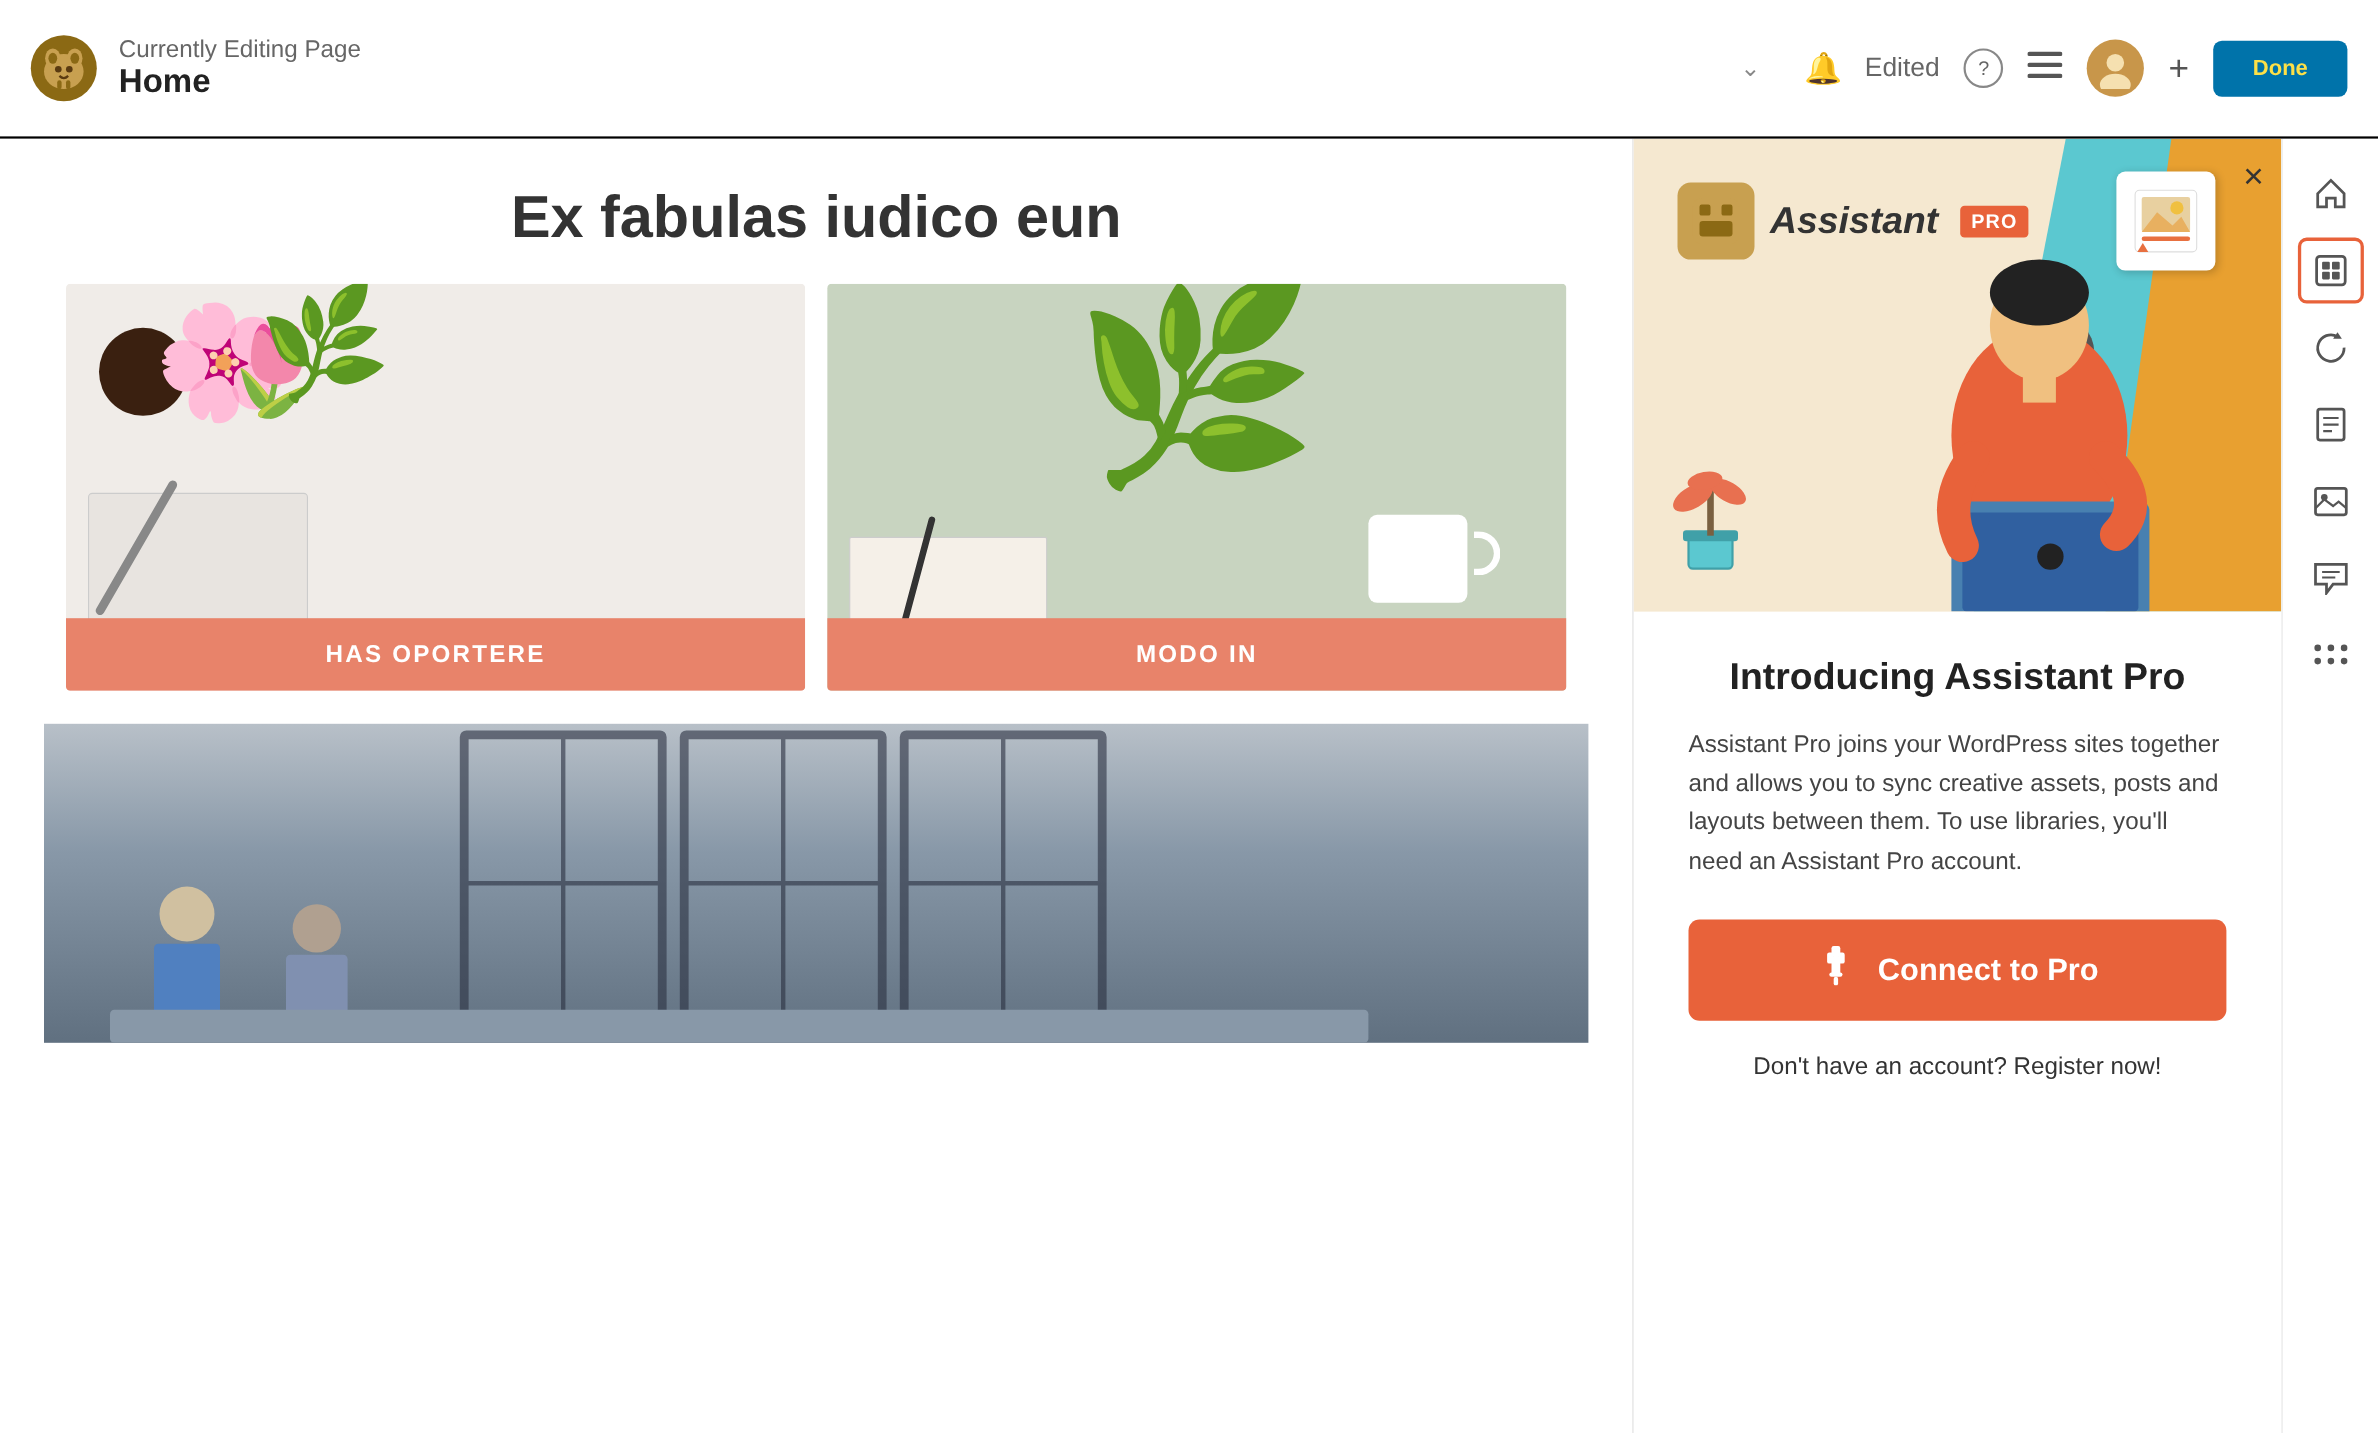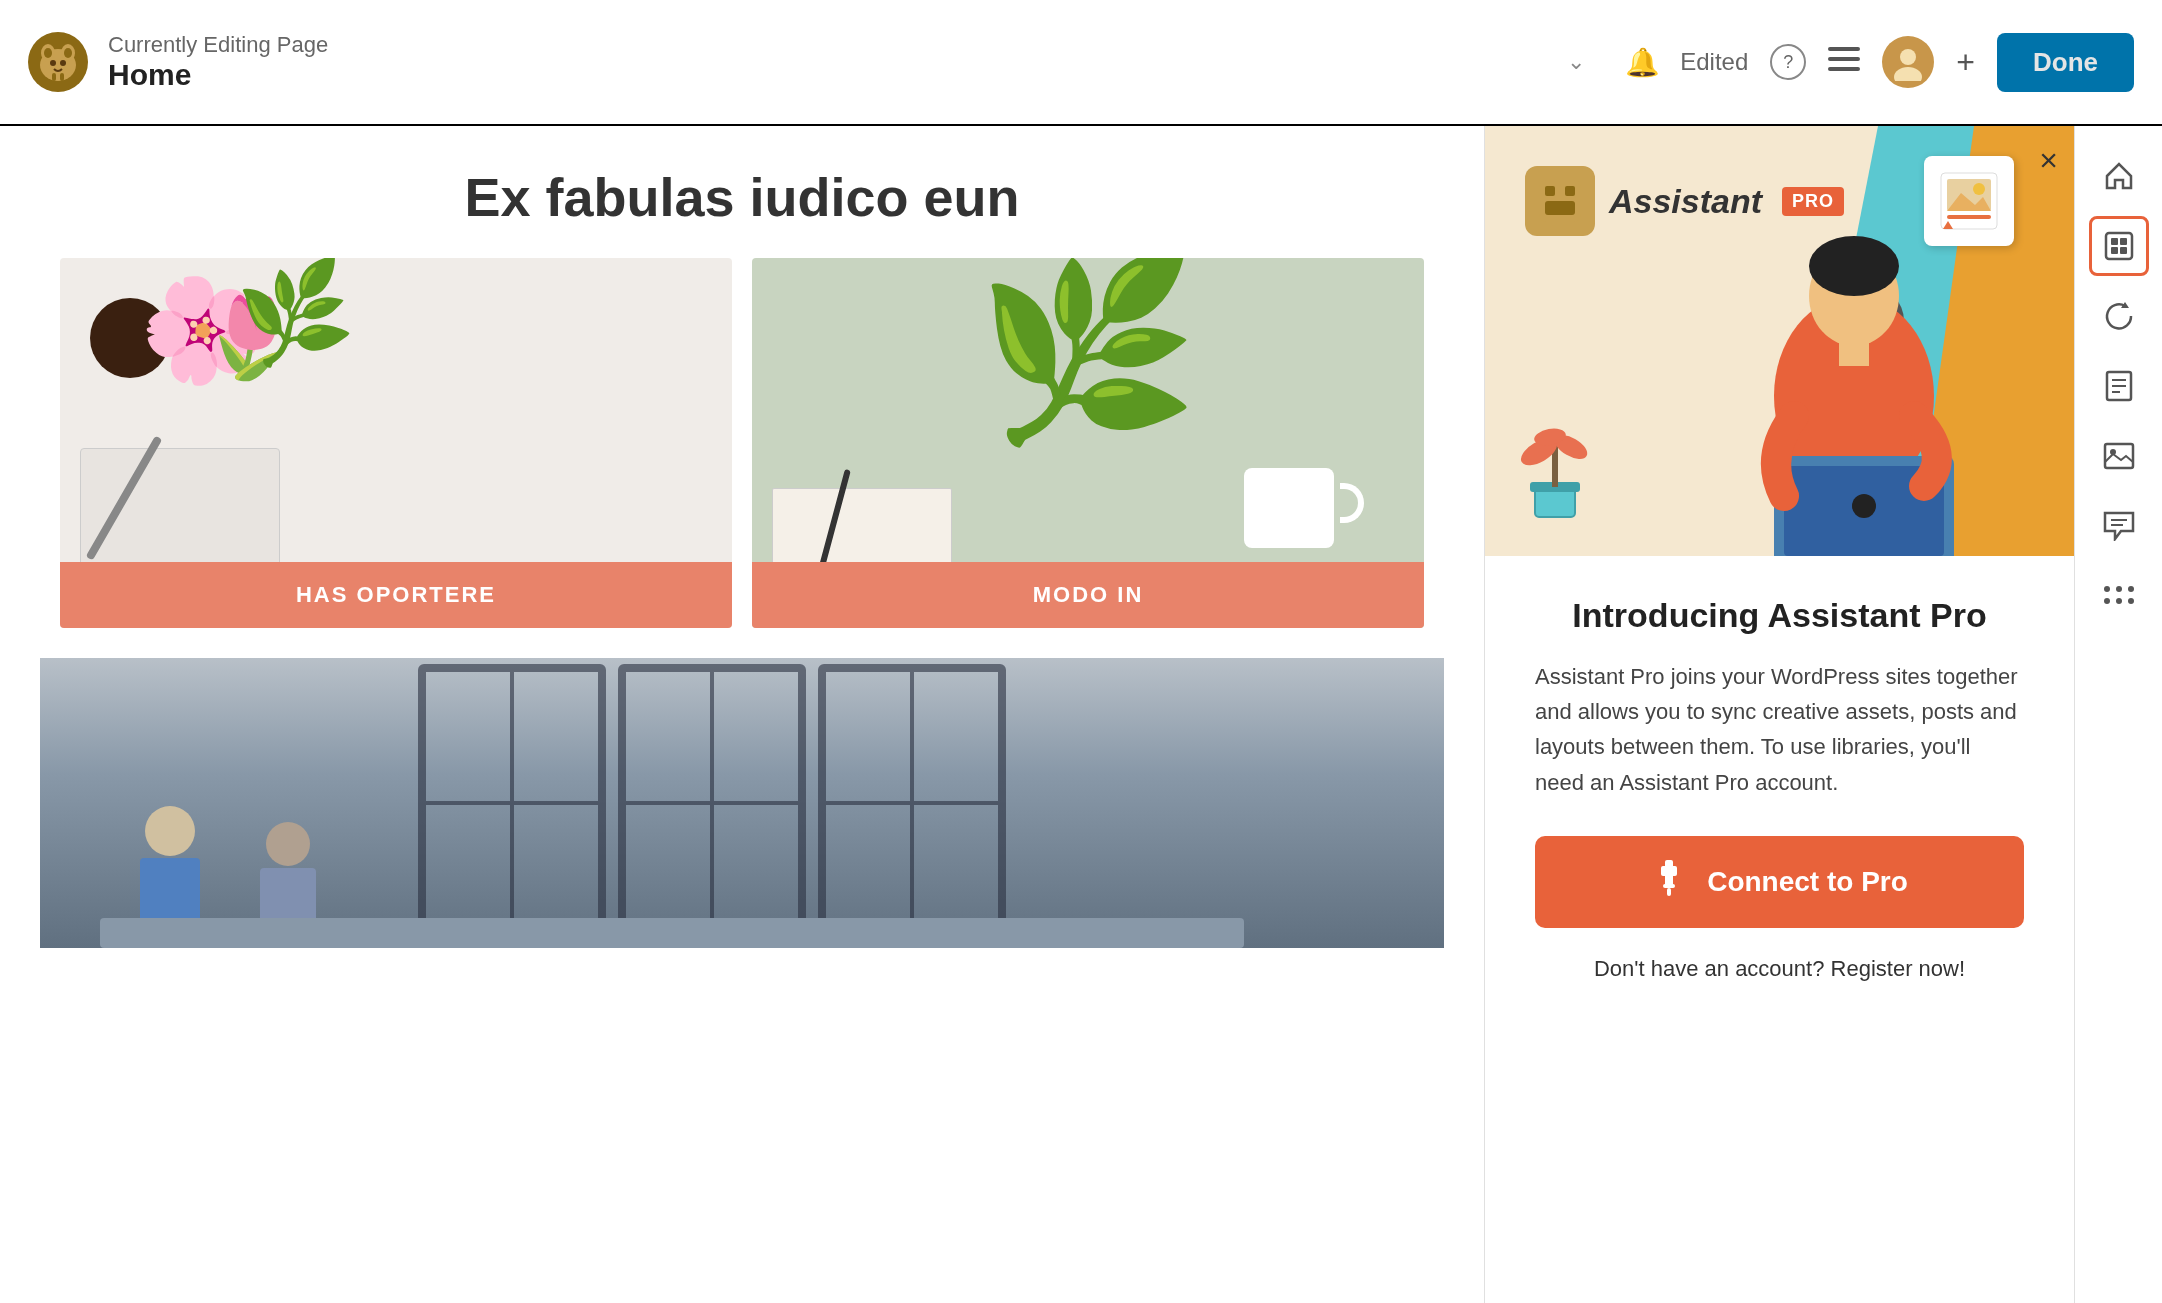--- a/index.html
+++ b/index.html
@@ -20,21 +20,21 @@
     .topbar-title .subtitle { font-size: 22px; color: #666; }
     .topbar-title .title { font-size: 30px; font-weight: 600; color: #222; }
     .topbar-chevron { color: #888; font-size: 22px; cursor: pointer; margin-left: 10px; }
     .topbar-bell { margin-left: 20px; font-size: 28px; color: #555; cursor: pointer; }
     .topbar-right { display: flex; align-items: center; gap: 22px; margin-left: auto; }
     .topbar-edited { font-size: 24px; color: #666; }
     .topbar-help { width: 36px; height: 36px; border-radius: 50%; border: 2px solid #888; display: flex; align-items: center; justify-content: center; color: #666; font-size: 18px; cursor: pointer; }
     .topbar-list { font-size: 28px; color: #555; cursor: pointer; }
     .topbar-avatar { width: 52px; height: 52px; border-radius: 50%; background: #c8964a; display: flex; align-items: center; justify-content: center; cursor: pointer; }
     .topbar-plus { font-size: 32px; color: #555; cursor: pointer; font-weight: 300; }
-    .topbar-done { background: #0073aa; color: #e5e5e5; border: none; border-radius: 8px; padding: 14px 36px; font-size: 26px; font-weight: 600; cursor: pointer; }
+    .topbar-done { background: #0073aa; color: #fde047; border: none; border-radius: 8px; padding: 14px 36px; font-size: 20px; font-weight: 600; cursor: pointer; }
 
     
     .main-area { display: flex; height: calc(1303px - 98px); }
 
     
     .page-content { flex: 1; background: #fff; overflow: hidden; position: relative; }
     .page-heading { text-align: center; font-size: 54px; color: #333; padding: 40px 0 30px; font-weight: 700; }
 
     .cards-row { display: flex; gap: 0; padding: 0 40px; }
     .card { position: relative; flex: 1; margin: 0 20px; overflow: hidden; border-radius: 4px; }

